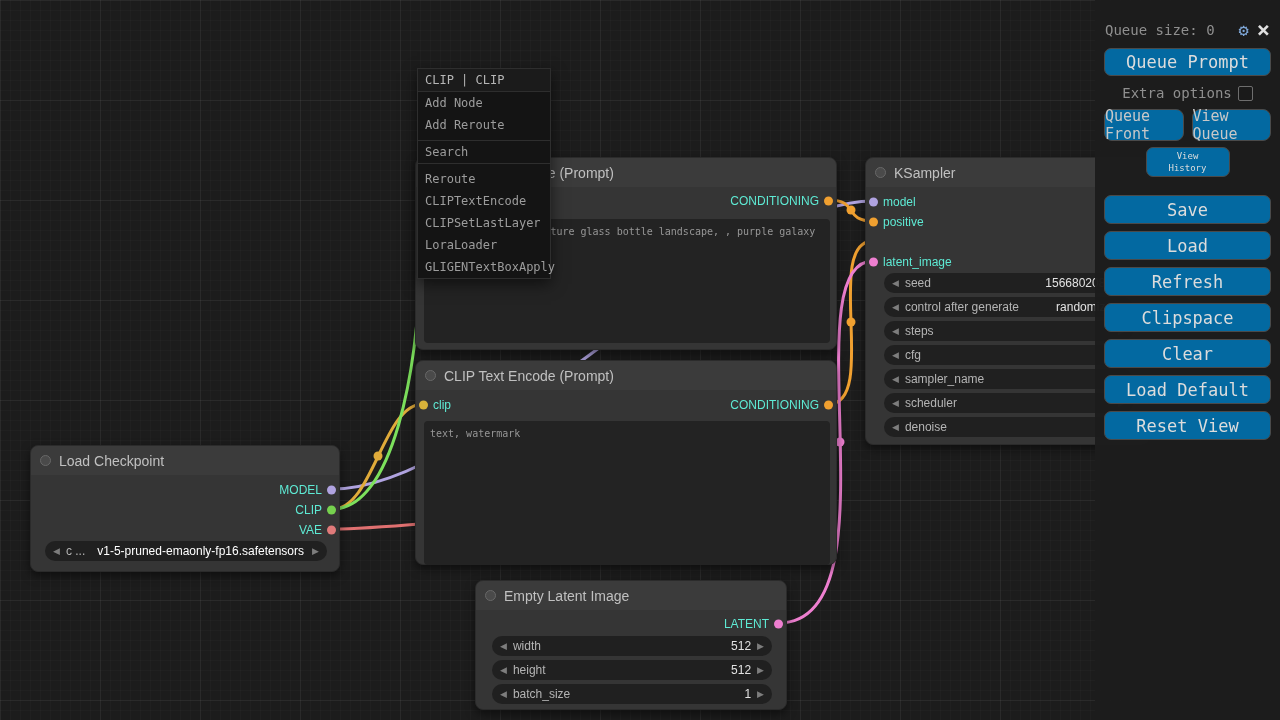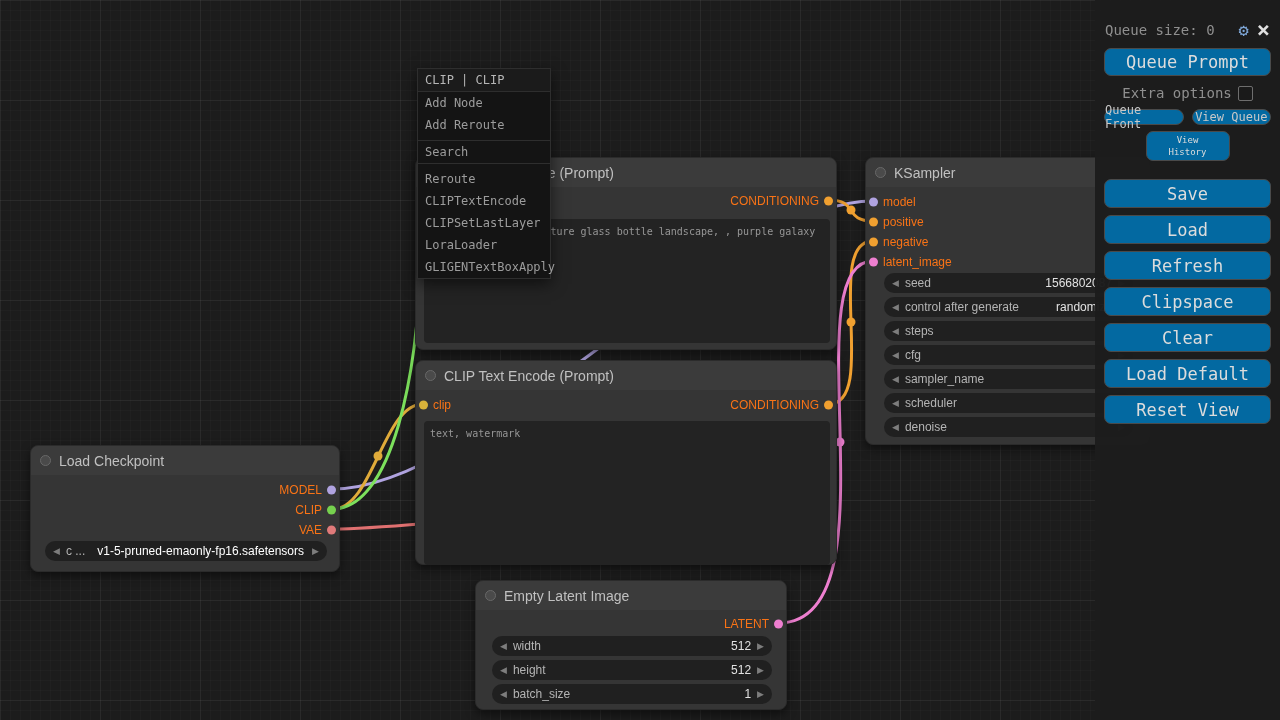--- a/index.html
+++ b/index.html
@@ -13,21 +13,21 @@
     background-size:100px 100px,100px 100px,10px 10px,10px 10px;
     font-family:"Liberation Sans",sans-serif;}
   .wires{position:absolute;left:0;top:0;z-index:1;}
 
   
   .node{position:absolute;background:#353535;border-radius:8px;z-index:2;
     box-shadow:0 4px 10px rgba(0,0,0,.5);border:1px solid #2b2b2b;box-sizing:border-box;}
   .node-title{height:29px;display:flex;align-items:center;gap:8px;padding:0 9px;
     background:#3b3b3b;border-radius:7px 7px 0 0;color:#c0c0c0;font-size:14px;white-space:nowrap;overflow:hidden;}
   .tdot{width:11px;height:11px;border-radius:50%;background:#4a4a4a;border:1px solid #686868;box-sizing:border-box;flex:none;}
-  .row{position:absolute;left:0;right:0;height:20px;display:flex;align-items:center;font-size:12px;color:#f97316;}
+  .row{position:absolute;left:0;right:0;height:20px;display:flex;align-items:center;font-size:12px;color:#5eead4;}
   .row.in{padding-left:17px;justify-content:flex-start;}
   .row.out{padding-right:17px;justify-content:flex-end;}
   .dot{position:absolute;width:9px;height:9px;border-radius:50%;top:50%;transform:translateY(-50%);}
   .dot.l{left:3px}.dot.r{right:3px}
   .c-model{background:#b0a3e0}.c-clipg{background:#76d14e}.c-clipy{background:#d9b33a}
   .c-vae{background:#e07a7a}.c-cond{background:#f0a030}.c-latent{background:#ee7fd0}
   .node-text{position:absolute;background:#232323;border-radius:4px;color:#969696;
     font-family:"DejaVu Sans Mono",monospace;font-size:10px;line-height:15px;padding:5px 6px;
     overflow:hidden;white-space:pre-wrap;word-break:break-word;box-sizing:border-box;}
   .widget{position:absolute;height:20px;background:#202020;border-radius:10px;display:flex;
@@ -51,21 +51,21 @@
   .sb-header{display:flex;align-items:center;gap:8px;padding:20px 10px 2px;font-size:14px;}
   .sb-queue{flex:1;color:#8f8f8f;}
   .gear{color:#7fa8d9;font-size:17px;cursor:pointer;}
   .close{color:#e0e0e0;font-size:22px;line-height:18px;font-weight:bold;cursor:pointer;}
   .btn{background:#0369a1;border:1px solid #4a4a4a;border-radius:7px;color:#dcdcdc;
     display:flex;align-items:center;justify-content:center;cursor:pointer;font-family:inherit;box-sizing:border-box;}
   .queue-prompt{margin:6px 9px 0;height:28px;font-size:17px;}
   .extra{display:flex;align-items:center;justify-content:center;gap:6px;margin-top:9px;font-size:14px;color:#8f8f8f;}
   .checkbox{width:13px;height:13px;background:#1a1a1a;border:1px solid #6e6e6e;border-radius:2px;cursor:pointer;}
   .small-row{display:flex;gap:8px;margin:8px 9px 0;}
-  .small-btn{flex:1;height:16px;font-size:12px;border-radius:8px;color:#c8c8c8;}
+  .small-btn{flex:1;height:32px;font-size:15px;border-radius:8px;color:#c8c8c8;}
   .view-history{width:84px;height:30px;margin:6px auto 0;font-size:9px;line-height:1.35;text-align:center;padding:2px 12px;}
   .big-stack{margin-top:18px;display:flex;flex-direction:column;gap:7px;padding:0 9px;}
   .big-btn{height:29px;font-size:17px;}
 </style>
 </head>
 <body>
 
 <div class="stage">
 
   <svg class="wires" width="1280" height="720">
@@ -122,24 +122,20 @@
       <span class="tdot"></span>
       <span>KSampler</span>
     </div>
     <div class="row in" style="top:34px;">
       <span class="dot l c-model"></span>
       <span>model</span>
     </div>
     <div class="row in" style="top:54px;">
       <span class="dot l c-cond"></span>
       <span>positive</span>
-    </div>
-    <div class="row in" style="top:74px;">
-      <span class="dot l c-cond"></span>
-      <span>negative</span>
     </div>
     <div class="row in" style="top:94px;">
       <span class="dot l c-latent"></span>
       <span>latent_image</span>
     </div>
 
     <div class="widget" style="left:18px;top:115px;width:249px;">
       <span class="arrow">◀</span>
       <span>seed</span>
       <span class="wvalue">1566802087</span>

